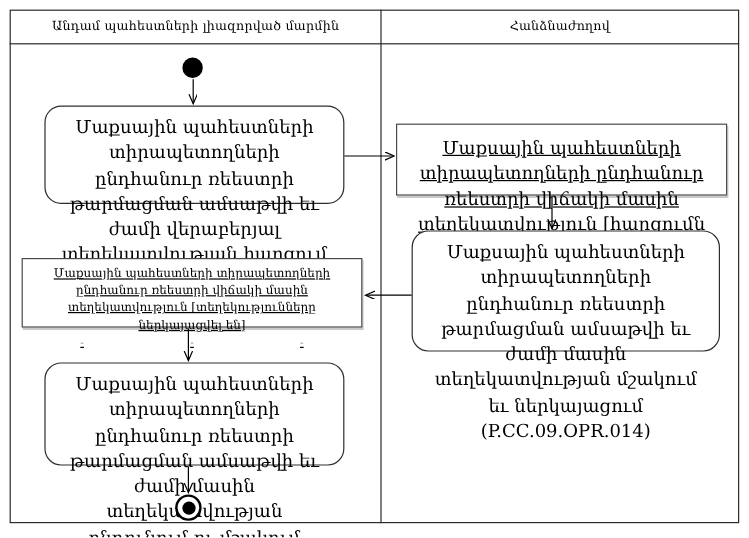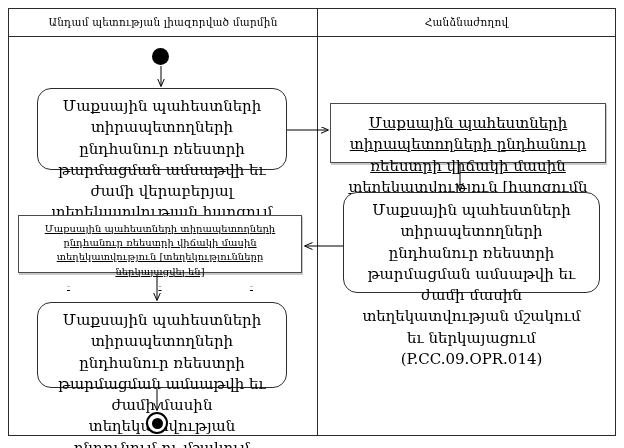--- a/index.html
+++ b/index.html
@@ -61,21 +61,21 @@
 </head>
 <body>
 
 <div id="stage">
 
   <div class="outer-frame"></div>
   <div class="lane-divider"></div>
   <div class="header-underline"></div>
 
   <div class="lane-header left">
-    <span>Անդամ պետության լիազորված մարմին</span>
+    <span>Անդամ պահեստների լիազորված մարմին</span>
   </div>
   <div class="lane-header right">
     <span>Հանձնաժողով</span>
   </div>
 
   <div class="start-node"></div>
 
   <div id="box1" class="node rounded">
     <span class="txt">Մաքսային պահեստների տիրապետողների ընդհանուր ռեեստրի թարմացման ամսաթվի եւ ժամի վերաբերյալ տեղեկատվության հարցում (P.CC.09.OPR.013)</span>
   </div>

